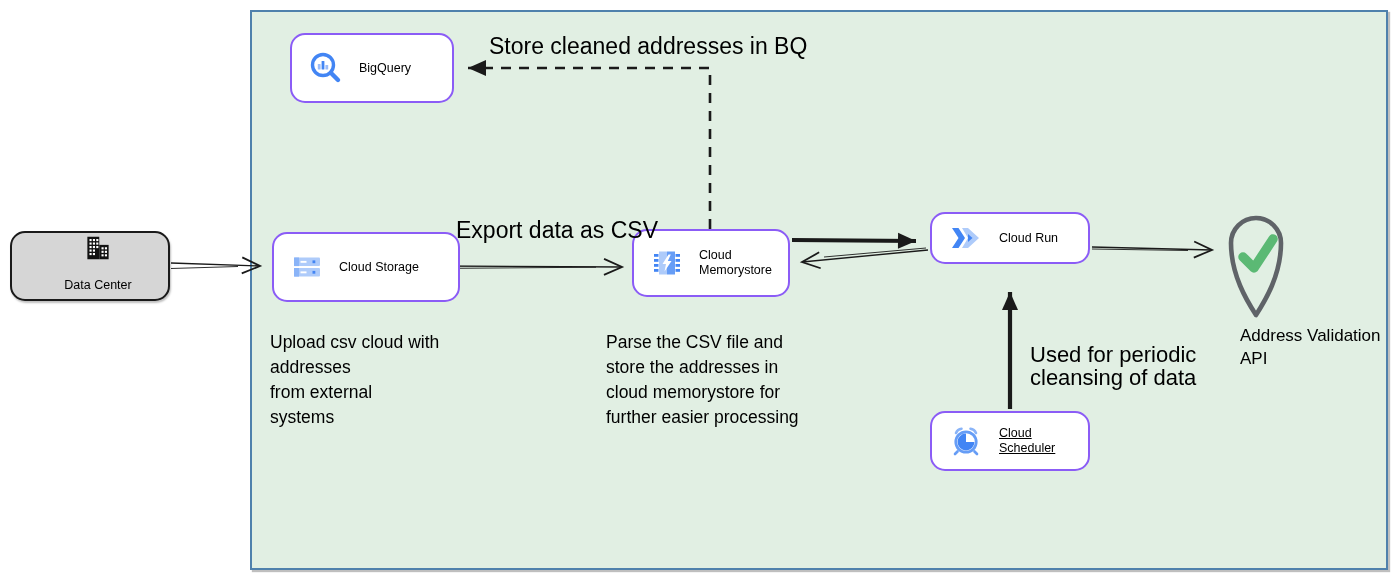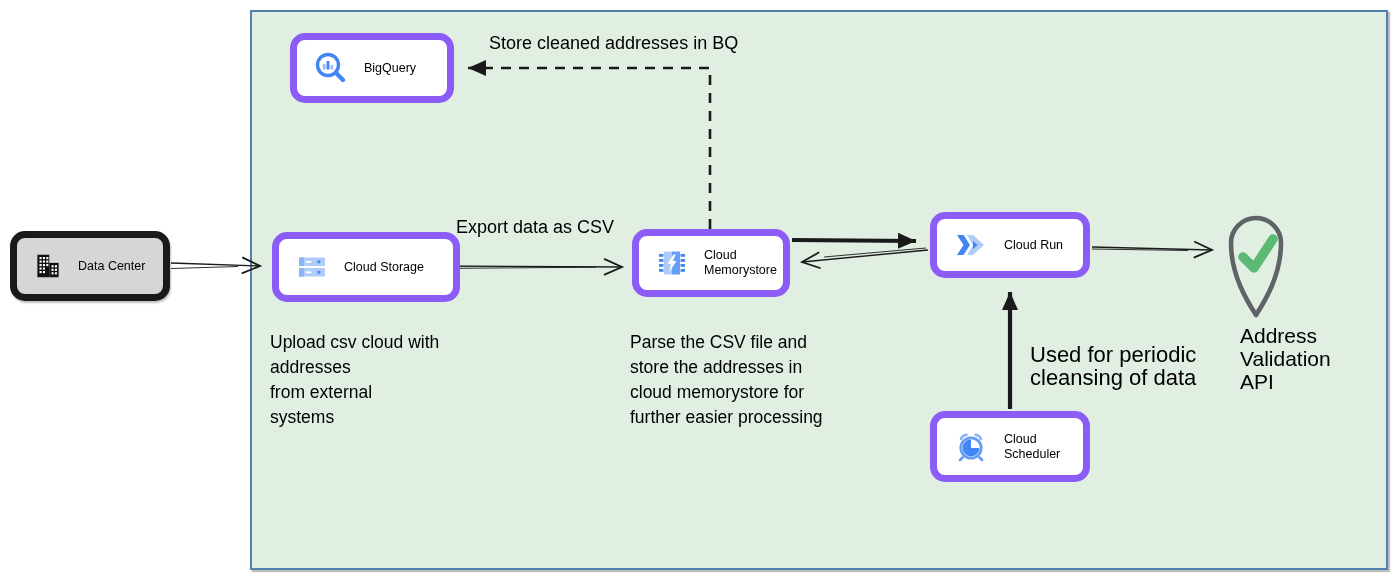--- a/index.html
+++ b/index.html
@@ -9,30 +9,30 @@
   }
   .boundary{
     position:absolute;left:250px;top:10px;width:1138px;height:560px;
     background:#e1efe3;border:2px solid #4f81ac;
     box-shadow:2px 2px 1px rgba(0,0,0,0.25);
     box-sizing:border-box;
   }
   .edges{position:absolute;left:0;top:0;width:1400px;height:580px;pointer-events:none;}
   .node{
     position:absolute;display:flex;align-items:center;gap:15px;
-    background:#ffffff;border:7px solid #8b5cf6;border-radius:15px;
+    background:#ffffff;border:2px solid #8b5cf6;border-radius:15px;
     padding-left:16px;box-sizing:border-box;
   }
   .node .label{font-size:12.5px;line-height:15px;white-space:pre-line;}
   .node.gray{background:#d6d6d6;border-color:#1a1a1a;box-shadow:1px 2px 2px rgba(0,0,0,0.25);}
   .icon{display:inline-flex;flex:0 0 auto;}
-  .edge-label{position:absolute;font-size:18px;white-space:pre-line;}
+  .edge-label{position:absolute;font-size:23px;white-space:pre-line;}
   .annotation{position:absolute;font-size:17.5px;line-height:25px;white-space:pre-line;}
   .pin-wrap{position:absolute;left:1222px;top:206px;}
-  .pin-label{position:absolute;left:1240px;top:324px;font-size:21px;line-height:23px;white-space:pre-line;}
+  .pin-label{position:absolute;left:1240px;top:324px;font-size:17px;line-height:23px;white-space:pre-line;}
 </style>
 </head>
 <body>
 
 <div class="canvas">
 
   <div class="boundary"></div>
 
   <svg class="edges">
     <defs>
@@ -56,21 +56,21 @@
     <path d="M926,248 L824,257" stroke="#1a1a1a" stroke-width="0.9" fill="none"></path>
 
     <path d="M710,229 L710,68 L468,68" stroke="#1a1a1a" stroke-width="2.6" stroke-dasharray="10 8" fill="none" marker-end="url(#mSolid)"></path>
 
     <path d="M1010,409 L1010,292" stroke="#1a1a1a" stroke-width="4.2" fill="none" marker-end="url(#mSolid)"></path>
 
     <path d="M1092,247 L1212,250" stroke="#1a1a1a" stroke-width="1.4" fill="none" marker-end="url(#mOpen)"></path>
     <path d="M1092,249 L1188,250.5" stroke="#1a1a1a" stroke-width="0.9" fill="none"></path>
   </svg>
 
-  <div class="node gray" style="left:10px;top:231px;width:160px;height:70px;">
+  <div class="node gray" style="left:10px;top:231px;width:160px;height:70px;flex-direction:column;">
     <span class="icon">
       <svg width="30" height="30" viewBox="0 0 24 24">
         <rect x="3.5" y="3" width="9.5" height="18" fill="#111"></rect>
         <g fill="#fff">
           <rect x="5.2" y="4.8" width="1.7" height="1.7"></rect>
             <rect x="7.9" y="4.8" width="1.7" height="1.7"></rect>
             <rect x="10.6" y="4.8" width="1.7" height="1.7"></rect>
           <rect x="5.2" y="7.6" width="1.7" height="1.7"></rect>
             <rect x="7.9" y="7.6" width="1.7" height="1.7"></rect>
             <rect x="10.6" y="7.6" width="1.7" height="1.7"></rect>
@@ -144,32 +144,32 @@
         </g>
         <rect x="9" y="5.5" width="8" height="23" fill="#aecbfa"></rect>
         <rect x="17" y="5.5" width="8" height="23" fill="#669df6"></rect>
         <polygon points="18.5,8.5 12.5,18 16,18 14.5,25.5 21.5,15 17.8,15 20.8,8.5" fill="#fff"></polygon>
       </svg>
     </span>
     <span class="label">Cloud
 Memorystore</span>
   </div>
 
-  <div class="node" style="left:930px;top:212px;width:160px;height:66px;text-align:center;">
+  <div class="node" style="left:930px;top:212px;width:160px;height:52px;text-align:center;">
     <span class="icon">
       <svg width="36" height="36" viewBox="0 0 36 36">
         <polygon points="4,8 10.5,8 17,18 10.5,28 4,28 10.5,18" fill="#4285f4"></polygon>
         <polygon points="14,8 20,8 31,18 20,28 14,28 20,18" fill="#aecbfa"></polygon>
         <polygon points="20,14 24.5,18 20,22" fill="#4285f4"></polygon>
       </svg>
     </span>
     <span class="label">Cloud Run</span>
   </div>
 
-  <div class="node" style="left:930px;top:411px;width:160px;height:71px;">
+  <div class="node" style="left:930px;top:411px;width:160px;height:60px;text-decoration:underline;">
     <span class="icon">
       <svg width="36" height="36" viewBox="0 0 36 36">
         <path d="M8,10 A7,7 0 0 1 13.5,5.8" stroke="#8ab4f8" stroke-width="2.6" fill="none" stroke-linecap="round"></path>
         <path d="M28,10 A7,7 0 0 0 22.5,5.8" stroke="#8ab4f8" stroke-width="2.6" fill="none" stroke-linecap="round"></path>
         <path d="M9.5,28.5 L7,31" stroke="#669df6" stroke-width="2.6" stroke-linecap="round"></path>
         <path d="M26.5,28.5 L29,31" stroke="#669df6" stroke-width="2.6" stroke-linecap="round"></path>
         <circle cx="18" cy="19" r="10.2" fill="#fff" stroke="#669df6" stroke-width="2.8"></circle>
         <path d="M18,19 L18,10.6 A8.4,8.4 0 1 0 26.4,19 Z" fill="#4285f4"></path>
       </svg>
     </span>
@@ -189,18 +189,18 @@
 
   <div class="edge-label" style="left:489px;top:33px;">Store cleaned addresses in BQ</div>
   <div class="edge-label" style="left:456px;top:217px;text-align:center;">Export data as CSV</div>
   <div class="edge-label" style="left:1030px;top:343px;font-size:22px;line-height:23px;">Used for periodic
 cleansing of data</div>
 
   <div class="annotation" style="left:270px;top:330px;">Upload csv cloud with
 addresses
 from external
 systems</div>
-  <div class="annotation" style="left:606px;top:330px;margin-left:24px;">Parse the CSV file and
+  <div class="annotation" style="left:606px;top:330px;">Parse the CSV file and
 store the addresses in
 cloud  memorystore for
 further easier processing</div>
 
 </div>
 
 </body></html>

